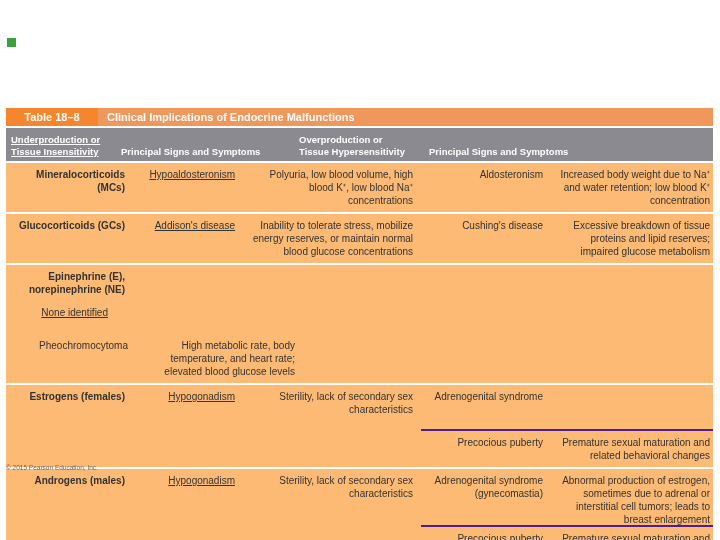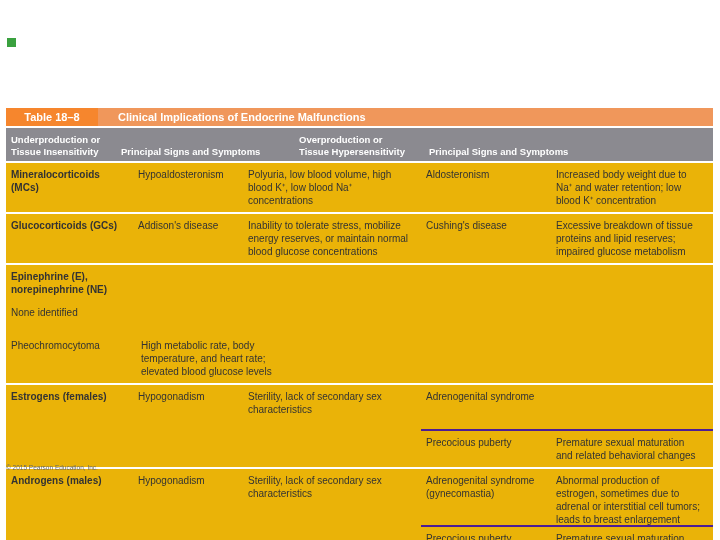--- a/index.html
+++ b/index.html
@@ -25,48 +25,48 @@
     background: #f0975b;
   }
   .title-num {
     width: 92px; background: #f6862d;
     color: #fff; font-weight: bold; font-size: 11px;
     display: flex; align-items: center; justify-content: center;
   }
   .title-text {
     color: #fff; font-weight: bold; font-size: 11px;
     display: flex; align-items: center;
-    padding-left: 20px;
+    padding-left: 9px;
   }
   .head-row {
     display: flex; height: 33px;
     background: #8b8a90;
     margin-top: 2px; margin-bottom: 2px;
   }
   .head-row .cell {
     color: #fff; font-weight: bold; font-size: 9.5px;
     line-height: 1.2;
     display: flex; align-items: flex-end;
     white-space: pre-line;
     padding: 3px 6px 4px 5px;
   }
   .c1 { width: 127px; }
-  .c2 { width: 110px; }
+  .c2 { width: 110px; text-decoration: underline; }
   .c3 { width: 178px; }
   .c4 { width: 130px; }
   .c5 { width: 162px; }
   .rightstack { width: 292px; display: flex; flex-direction: column; }
   .subrow { display: flex; flex: 1; }
   .subrow + .subrow { border-top: 2px solid #4c1d95; }
-  .trow { display: flex; margin-top: 2px; background: #eab308; }
+  .trow { display: flex; margin-top: 2px; background: #fdba74; text-align: right; }
   .trow .cell {
     font-size: 10px; line-height: 1.3; color: #333;
     padding: 5px 8px 5px 5px;
   }
-  .trow .cell.c5 { padding-right: 11px; }
+  .trow .cell.c5 { padding-right: 3px; }
   .hormone { font-weight: bold; color: #1e1e1e; }
   .r1 { min-height: 44px; }
   .r2 { min-height: 44px; }
   .r3 { min-height: 42px; flex-direction: column; }
   .s44 { min-height: 44px; }
   .s30 { min-height: 30px; }
   .s56 { min-height: 56px; }
   .s28 { min-height: 28px; }
   .copyright {
     position: absolute; left: 6px; top: 464px;

